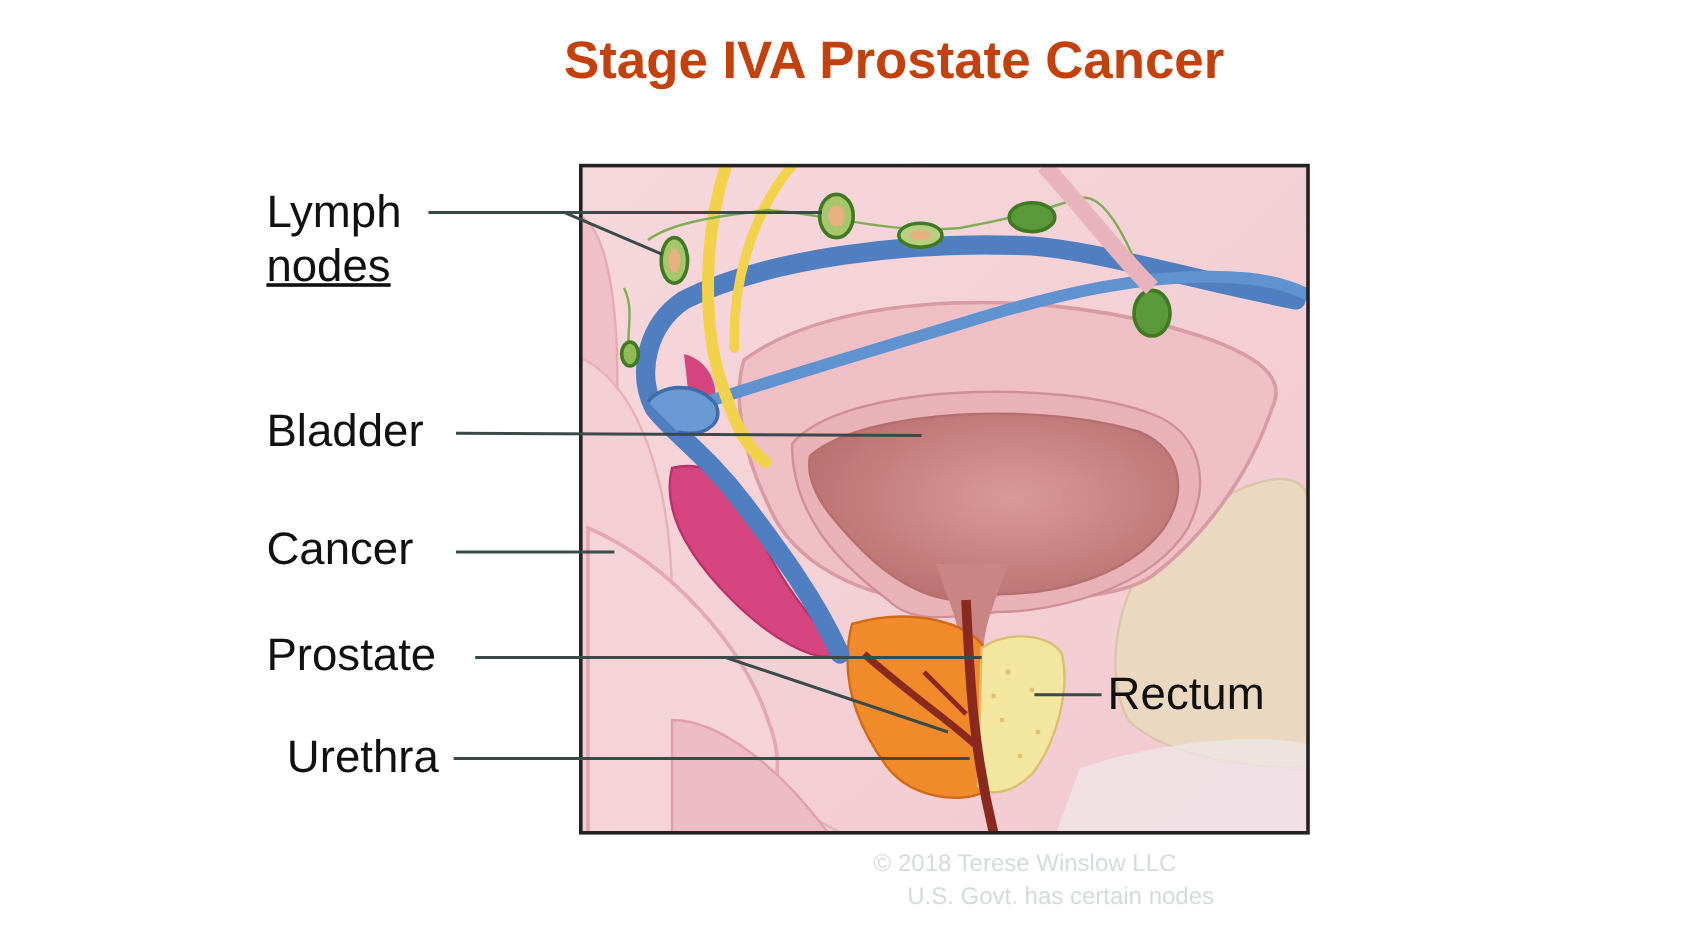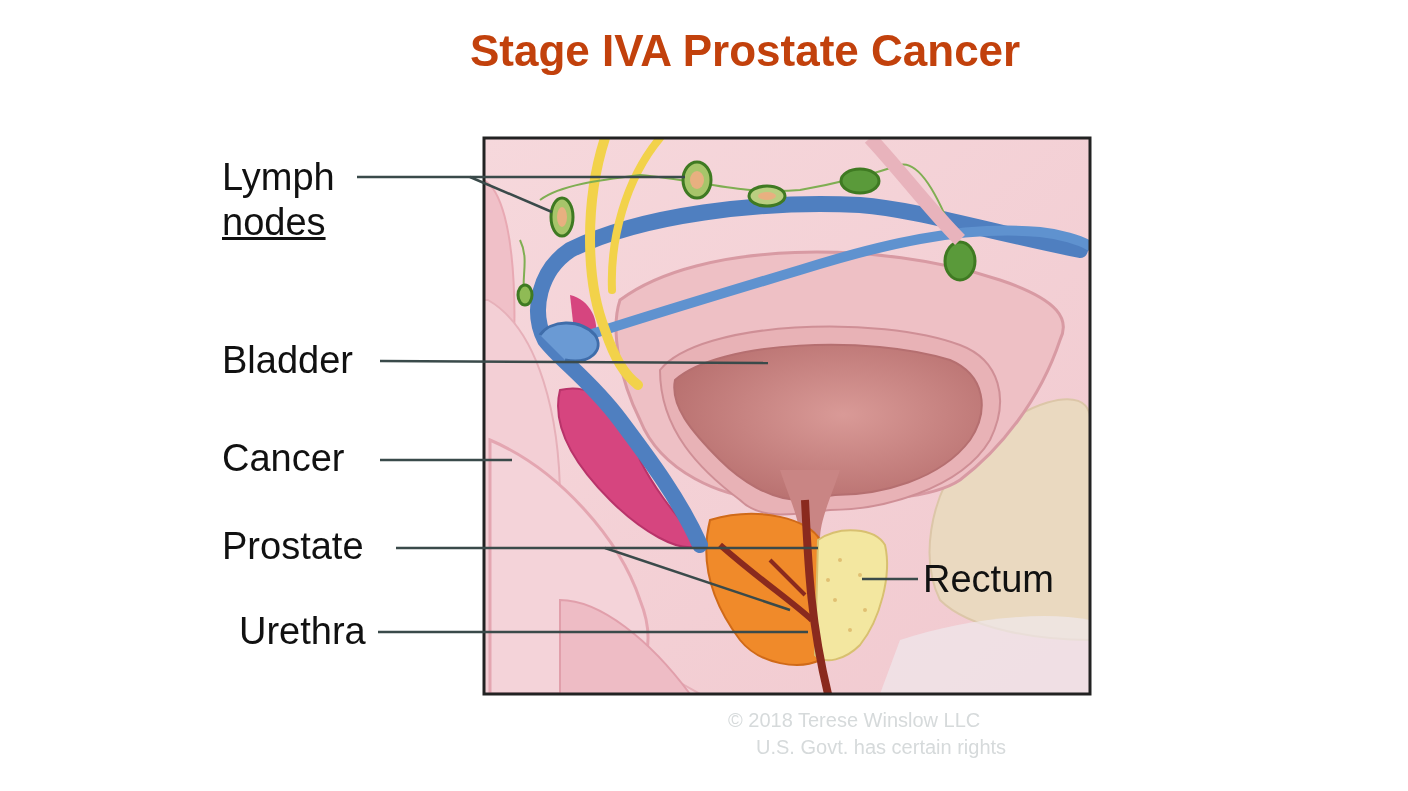--- a/index.html
+++ b/index.html
@@ -117,14 +117,14 @@
 <div class="label" style="left:222px; top:155px;">Lymph</div>
 <div class="label" style="left:222px; top:200px;text-decoration:underline;">nodes</div>
 <div class="label" style="left:222px; top:338px;">Bladder</div>
 <div class="label" style="left:222px; top:436px;">Cancer</div>
 <div class="label" style="left:222px; top:524px;">Prostate</div>
 <div class="label" style="left:239px; top:609px;">Urethra</div>
 <div class="label" style="left:923px; top:557px;">Rectum</div>
 
 <div class="credit">
   <span>© 2018 Terese Winslow LLC</span>
-  <span class="l2">U.S. Govt. has certain rights</span>
+  <span class="l2">U.S. Govt. has certain nodes</span>
 </div>
 
 </body></html>

